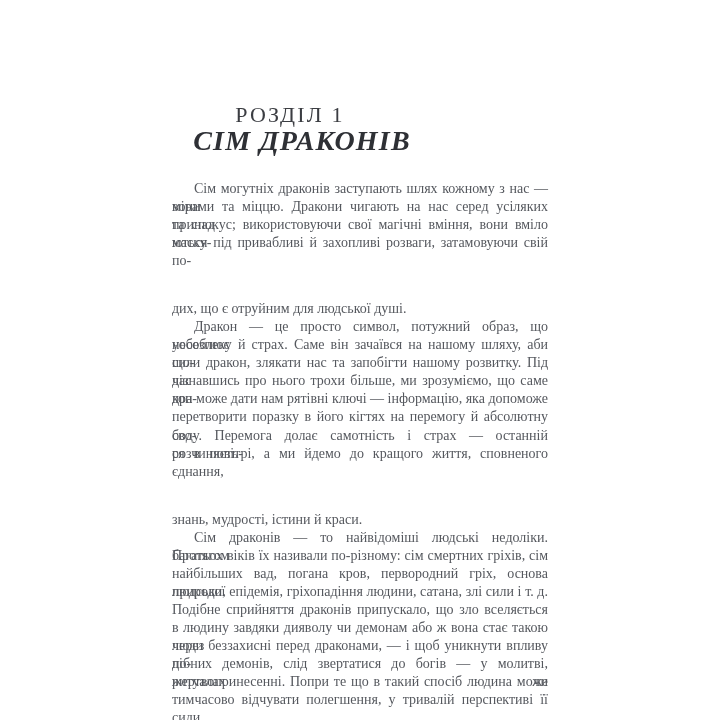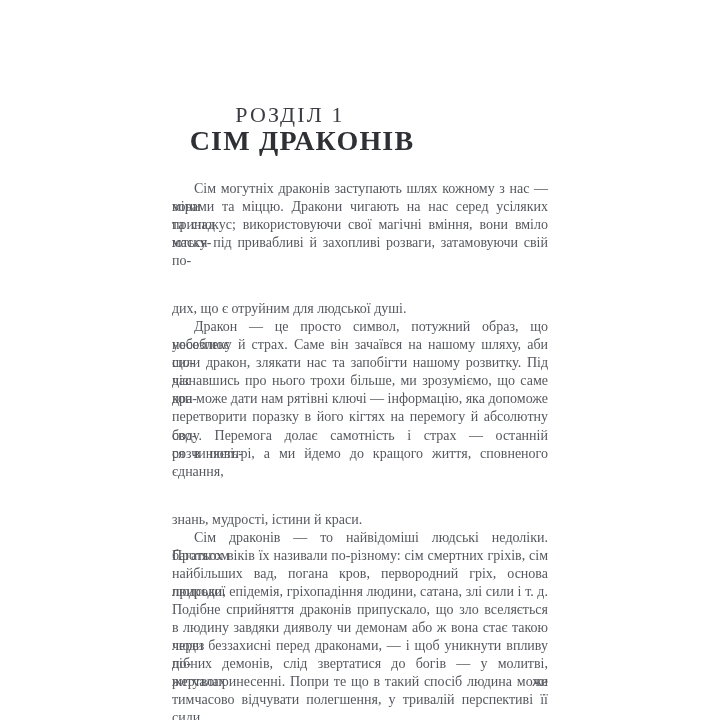--- a/index.html
+++ b/index.html
@@ -46,20 +46,21 @@
     top: 124px;
     width: 604px;
     text-align: center;
     font-family: "Liberation Serif", "DejaVu Serif", serif;
     font-size: 28px;
     font-weight: 700;
     letter-spacing: 1.2px;
     color: #2e3035;
     line-height: 34px;
     white-space: pre;
+    font-style: italic;
   }
 
   
   .textblock {
     position: absolute;
     left: 172px;
     top: 180px;
     width: 376px;
   }
 

